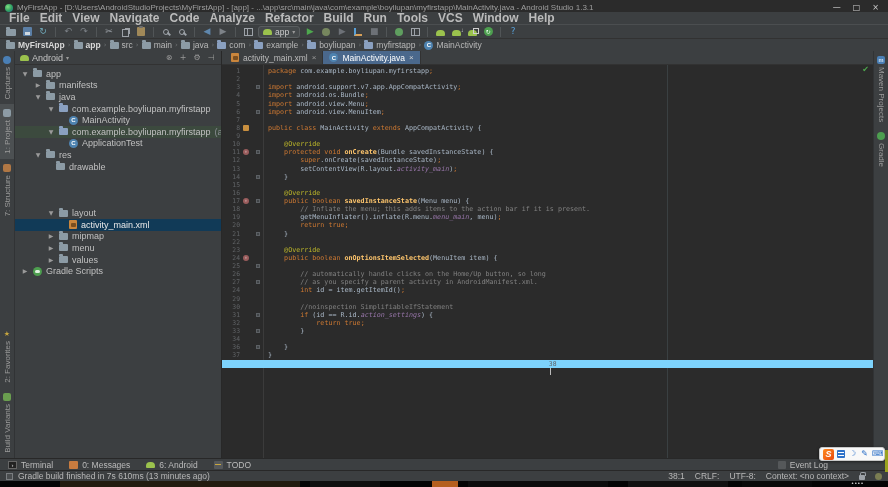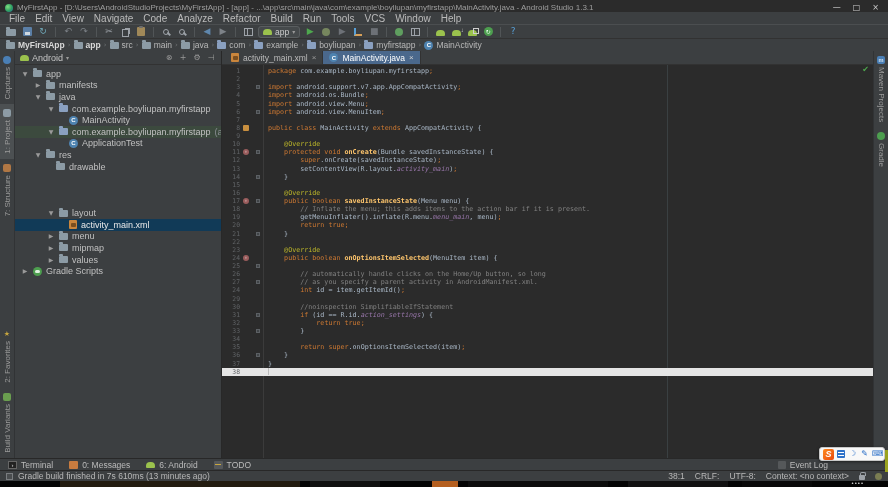--- a/index.html
+++ b/index.html
@@ -11,21 +11,21 @@
   
   .titlebar { height:12px; background:#2b2b2b; display:flex; align-items:flex-end; padding:0 5px; gap:4px; }
   .as-logo { width:8px; height:8px; border-radius:50%; flex:none;
              background:radial-gradient(circle at 35% 35%, #7fe07f, #2f9e62 55%, #1f6fa8); }
   .title-text { color:#9f9f9f; font-size:8px; white-space:nowrap; overflow:hidden; }
   .win-controls { margin-left:auto; display:flex; gap:12px; color:#cfcfcf; font-size:8px; flex:none; padding-right:4px;}
   .win-btn { cursor:default; }
 
   
   .menubar { height:12px; display:flex; align-items:center; padding-left:4px; }
-  .menu-item { color:#bbbbbb; font-size:10px; padding:0 5px; white-space:nowrap; }
+  .menu-item { color:#bbbbbb; font-size:12px; padding:0 5px; white-space:nowrap;font-weight:bold; }
 
   
   .toolbar { height:15px; border-top:1px solid #4b4e50; border-bottom:1px solid #323232;
              display:flex; align-items:center; padding-left:5px; gap:4px; }
   .tbicon { width:12px; height:12px; display:flex; align-items:center; justify-content:center;
             font-size:9px; flex:none; }
   .tb-sep { width:1px; height:10px; background:#515557; margin:0 2px; flex:none; }
   .runconfig { height:12px; display:flex; align-items:center; gap:3px; background:#45494b;
                border:1px solid #5a5e60; border-radius:3px; padding:0 4px; font-size:8.5px; color:#ccc; }
   .caret-down { font-size:6px; color:#9a9a9a; }
@@ -109,21 +109,21 @@
   .tab { display:flex; align-items:center; gap:4px; padding:0 6px; font-size:8.5px; color:#bbb; border-right:1px solid #323232; }
   .tab.active { background:#4a688c; color:#fff; }
   .tab-close { color:#9a9a9a; font-size:8px; }
   .tab.active .tab-close { color:#d0d0d0; }
 
   .code { flex:1; position:relative; font-family:"DejaVu Sans Mono",monospace; font-size:6.7px; padding-top:2px; overflow:hidden; }
   .gutter-sep { position:absolute; left:41px; top:0; bottom:0; width:1px; background:#3b3b3b; }
   .margin-guide { position:absolute; left:445px; top:0; bottom:0; width:1px; background:#3a4042; }
   .inspect-check { position:absolute; top:1px; right:4px; color:#4ea84e; font-size:8px; }
   .cl { display:flex; height:8.14px; line-height:8.14px; align-items:center; position:relative; }
-  .cl.current { background:#e5e5e5; }
+  .cl.current { background:#7dd3fc;flex-direction:column; }
   .ln { width:18px; text-align:right; color:#606366; font-size:6.4px; flex:none; }
   .gut { width:12px; flex:none; display:flex; align-items:center; justify-content:center; }
   .fold { width:11px; flex:none; display:flex; align-items:center; justify-content:center; }
   .fold-mark { width:4px; height:4px; border:1px solid #5c6064; background:#404447; }
   .ct { white-space:pre; padding-left:5px; }
   .gi-class { width:6px; height:6px; background:#c88f3f; border-radius:1px; }
   .gi-override { width:6px; height:6px; border-radius:50%; background:#995c5c; color:#e8d8d8; font-size:4px;
                  display:flex; align-items:center; justify-content:center; }
   .caret-bar { display:inline-block; width:1px; height:7px; background:#bbbbbb; vertical-align:middle; }
   .tok-k { color:#cc7832;text-align:right; } .tok-t { color:#a9b7c6; } .tok-m { color:#ffc66d; font-weight:bold; }
@@ -408,26 +408,26 @@
             <span class="ic ic-folder"></span>
             <span>layout</span>
           </div>
           <div class="tree-row selected" style="padding-left: 54px;">
             <span class="ic ic-xml"></span>
             <span>activity_main.xml</span>
           </div>
           <div class="tree-row" style="padding-left: 32px;">
             <span class="tree-arrow glyph">▶</span>
             <span class="ic ic-folder"></span>
-            <span>menu</span>
+            <span>mipmap</span>
           </div>
           <div class="tree-row" style="padding-left: 32px;">
             <span class="tree-arrow glyph">▶</span>
             <span class="ic ic-folder"></span>
-            <span>mipmap</span>
+            <span>menu</span>
           </div>
           <div class="tree-row" style="padding-left: 32px;">
             <span class="tree-arrow glyph">▶</span>
             <span class="ic ic-folder"></span>
             <span>values</span>
           </div>
           <div class="tree-row" style="padding-left: 6px;">
             <span class="tree-arrow glyph">▶</span>
             <span class="ic ic-gradle"></span>
             <span>Gradle Scripts</span>
@@ -675,26 +675,20 @@
             <span class="fold">
               <span class="fold-mark"></span>
             </span>
             <span class="ct"><span class="tok-t">        }</span></span>
           </div>
           <div class="cl">
             <span class="ln">34</span>
             <span class="gut"></span>
             <span class="fold"></span>
             <span class="ct"></span>
-          </div>
-          <div class="cl">
-            <span class="ln">35</span>
-            <span class="gut"></span>
-            <span class="fold"></span>
-            <span class="ct"><span class="tok-t">        </span><span class="tok-k">return super</span><span class="tok-t">.onOptionsItemSelected(item)</span><span class="tok-s">;</span></span>
           </div>
           <div class="cl">
             <span class="ln">36</span>
             <span class="gut"></span>
             <span class="fold">
               <span class="fold-mark"></span>
             </span>
             <span class="ct"><span class="tok-t">    }</span></span>
           </div>
           <div class="cl">

